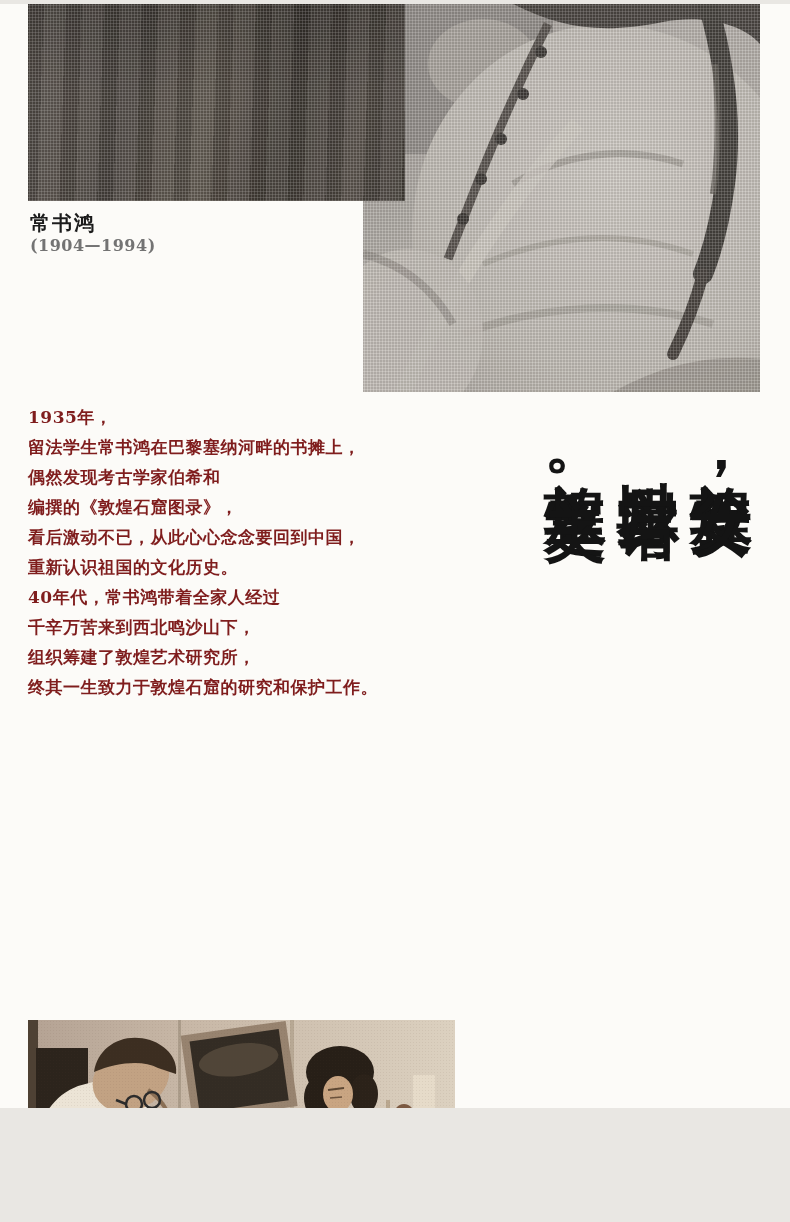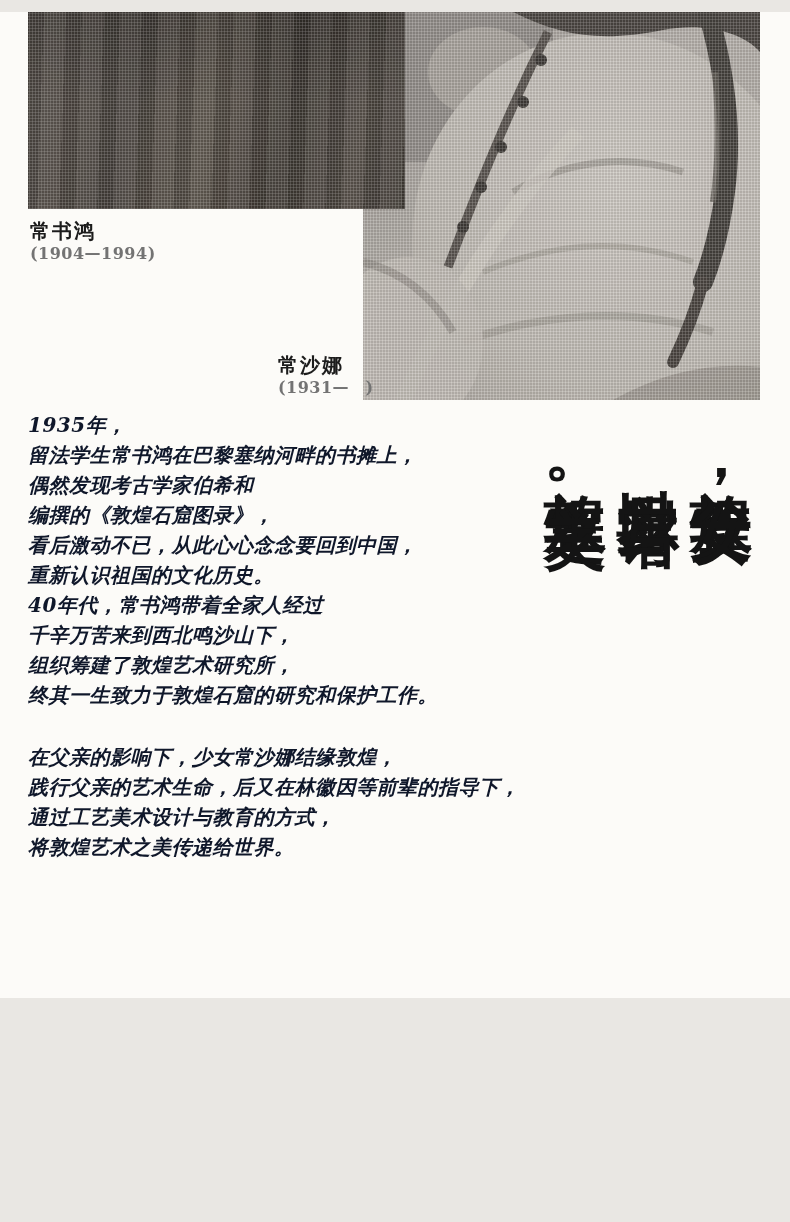--- a/index.html
+++ b/index.html
@@ -1,20 +1,20 @@
 <!DOCTYPE html>
 <html lang="zh"><head>
 <meta charset="utf-8">
 <style>
   html,body { margin:0; padding:0; }
   body { background:#e9e7e3; }
   .page {
     position:relative;
-    width:790px; height:986px;
-    margin:12px auto;
+    width:790px; height:1104px;
+    margin:4px auto;
     background:#fcfbf8;
     overflow:hidden;
     font-family:"DejaVu Serif","Liberation Serif",serif;
     color:#1f1f1f;
   }
   .photo { position:absolute; overflow:hidden; }
   
   .ht {
     position:absolute; inset:0; pointer-events:none;
     background-image:
@@ -37,26 +37,25 @@
   
   .caption { position:absolute; z-index:4; }
   .caption-father { left:30px; top:207px; }
   .caption-daughter { left:278px; top:341px; }
   .cap-name { font-size:20px; font-weight:700; letter-spacing:2px; color:#1c1c1c; line-height:24px; }
   .cap-years { font-size:16px; font-weight:700; color:#737373; line-height:21px; letter-spacing:0.5px; }
   
   .body-text { position:absolute; left:28px; top:398px; width:560px; z-index:4; }
   .para {
     margin:0 0 32px 0;
-    font-size:20px; line-height:30px;
+    font-size:17px; line-height:30px;
     font-weight:700;
     letter-spacing:0.5px;
-    color:#0f172a;
+    color:#7f1d1d;
     white-space:pre-line;
-    font-style:italic;
   }
   
   .vertical-title {
     position:absolute; top:428px; right:32px; height:348px; z-index:4;
     writing-mode:vertical-rl;
     font-size:62px; line-height:73px; letter-spacing:5px;
     font-weight:600; color:#141414;
   }
   .vcol { display:block; }
   
@@ -120,40 +119,32 @@
       <path d="M0,250 C40,260 70,285 90,320" stroke="#8f8a84" stroke-width="8" fill="none" opacity="0.6"></path>
     </svg>
     <div class="ht"></div>
   </div>
 
   <div class="caption caption-father">
     <div class="cap-name">常书鸿</div>
     <div class="cap-years">(1904—1994)</div>
   </div>
 
-  <div class="caption caption-daughter">
-    <div class="cap-name">常沙娜</div>
-    <div class="cap-years">(1931—　)</div>
-  </div>
 
   <div class="body-text">
     <p class="para">1935年，
 留法学生常书鸿在巴黎塞纳河畔的书摊上，
 偶然发现考古学家伯希和
 编撰的《敦煌石窟图录》，
 看后激动不已，从此心心念念要回到中国，
 重新认识祖国的文化历史。
 40年代，常书鸿带着全家人经过
 千辛万苦来到西北鸣沙山下，
 组织筹建了敦煌艺术研究所，
 终其一生致力于敦煌石窟的研究和保护工作。</p>
-    <p class="para">在父亲的影响下，少女常沙娜结缘敦煌，
-践行父亲的艺术生命，后又在林徽因等前辈的指导下，
-通过工艺美术设计与教育的方式，
-将敦煌艺术之美传递给世界。</p>
   </div>
 
   <div class="vertical-title">
     <span class="vcol">敦煌父女，</span>
     <span class="vcol">以岁月谱写</span>
     <span class="vcol">敦煌之美。</span>
   </div>
 
   <div class="photo photo-bottom">
     <svg width="427" height="206" viewBox="0 0 427 206">

